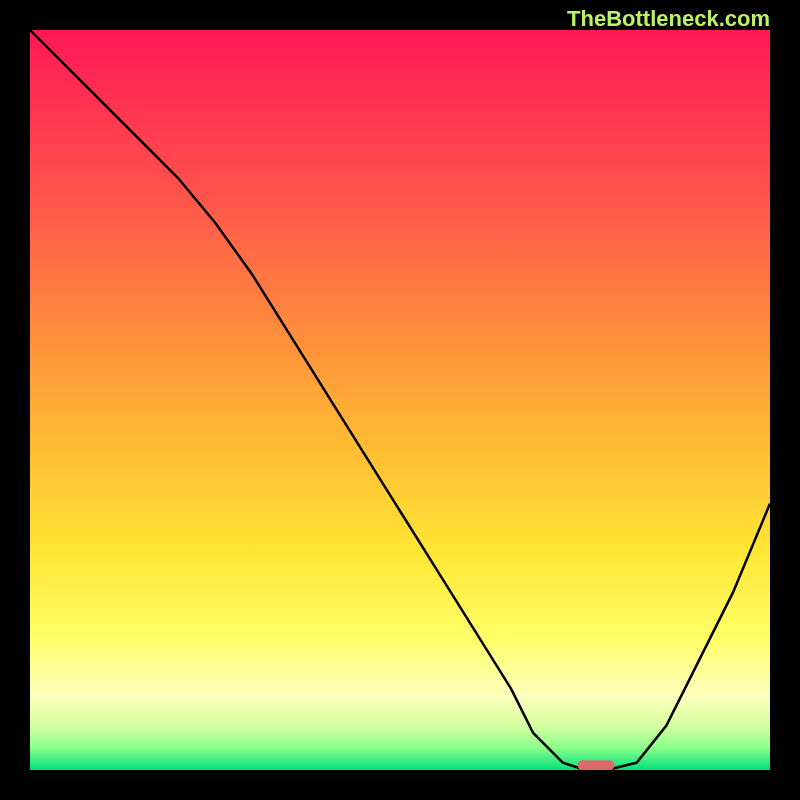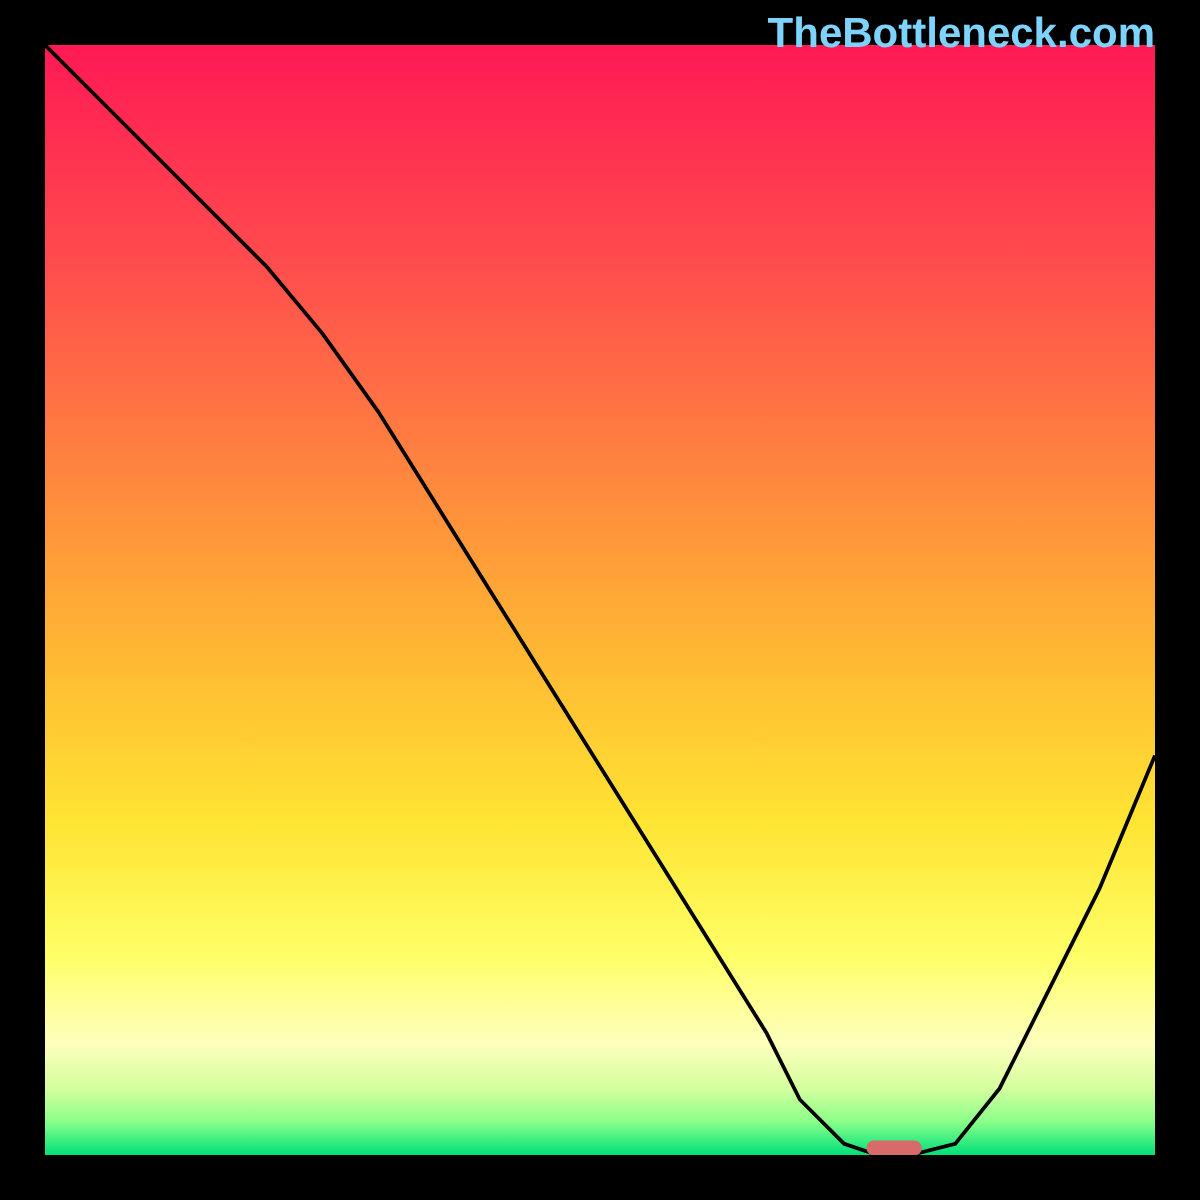--- a/index.html
+++ b/index.html
@@ -29,23 +29,23 @@
     position: absolute;
     left: 0;
     top: 0;
     width: 100%;
     height: 100%;
   }
   .watermark {
     position: absolute;
     top: 6px;
     right: 30px;
-    font-size: 28px;
+    font-size: 22px;
     font-weight: bold;
-    color: #7dd3fc;
+    color: #bef264;
     z-index: 10;
   }
   svg {
     position: absolute;
     left: 0;
     top: 0;
     z-index: 5;
   }
 </style>
 </head>

